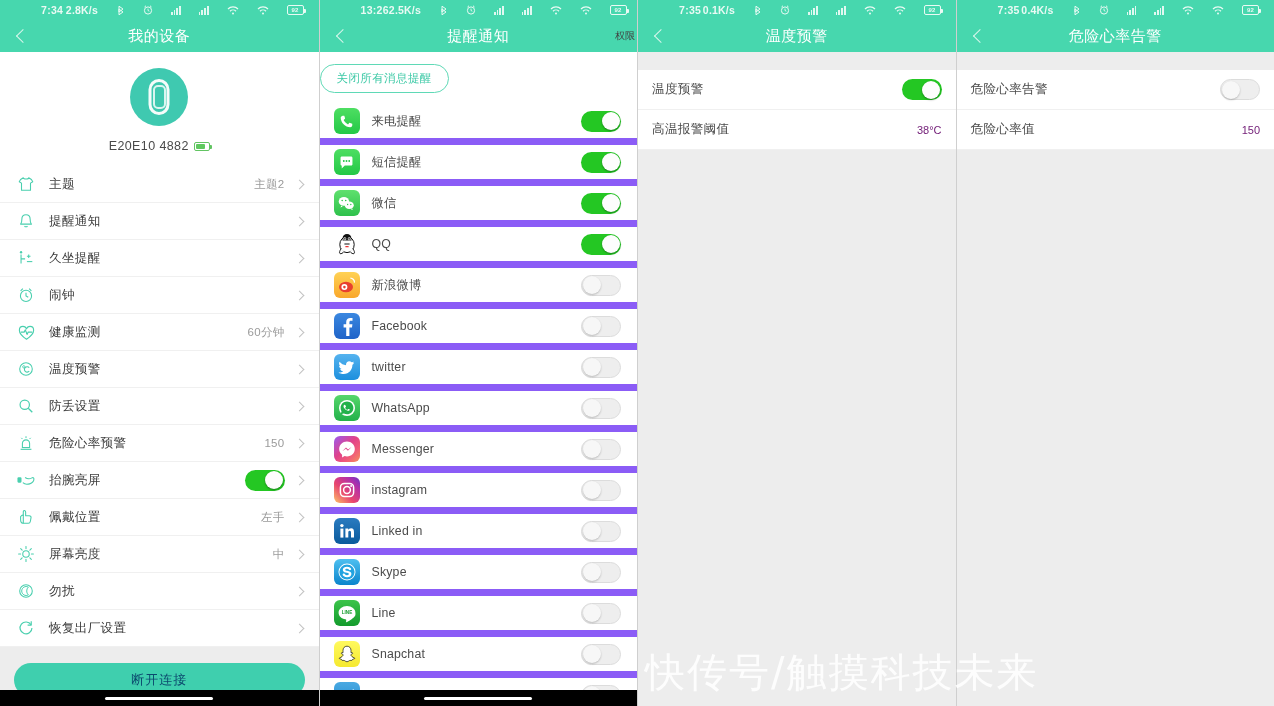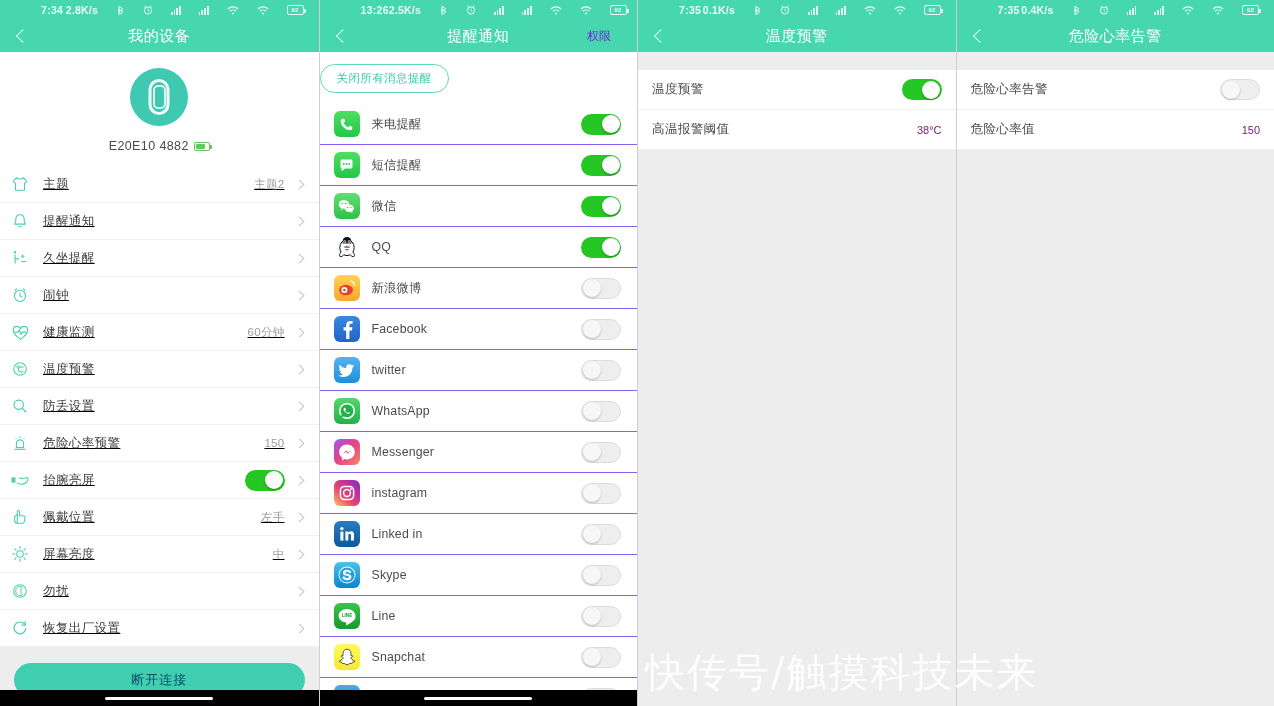--- a/index.html
+++ b/index.html
@@ -59,22 +59,22 @@
   }
   .nav-back:before {
     content:""; position:absolute; left:6px; top:3.5px;
     width: 9px; height: 9px; border-left: 1.6px solid #d9f6ec; border-bottom: 1.6px solid #d9f6ec;
     transform: rotate(45deg);
   }
   .nav-title {
     width: 100%; text-align: center; font-size: 15px; color: #fff; letter-spacing: .5px;
   }
   .nav-right {
-    position:absolute; right: 26px; top:50%; transform: translateY(-50%);
-    font-size: 12px; color:#6d28d9;
+    position:absolute; right: 2px; top:50%; transform: translateY(-50%);
+    font-size: 10px; color:#404040;
   }
 
   
   .dev-head { background: #fff; padding: 16px 0 12px; text-align: center; }
   .avatar {
     width: 58px; height: 58px; border-radius: 50%; background: #3fc9b0;
     margin: 0 auto 10px; position: relative;
   }
   .avatar .band {
     position:absolute; left:50%; top:50%; transform: translate(-50%,-50%);
@@ -89,24 +89,23 @@
   .dev-batt {
     width: 16px; height: 9px; border: 1px solid #62c462; border-radius: 2px; position:relative;
     padding:1px;
   }
   .dev-batt span { display:block; height:100%; width:80%; background:#5ec95e; border-radius:1px;}
   .dev-batt:after{content:""; position:absolute; right:-3px; top:2.6px; width:1.8px;height:3.5px;background:#62c462;border-radius:0 1px 1px 0;}
 
   .list { background: #fff; }
   .row {
     display: flex; align-items: center; height: 37px;
-    padding: 0 12px 0 10px;
+    padding: 0 12px 0 16px;
     border-bottom: 1px solid #f0f0f0;
     position: relative;
-    text-decoration: underline;
   }
   .row .ic {
     width: 20px; height: 20px; margin-right: 13px; flex: 0 0 20px;
     display: flex; align-items: center; justify-content: center;
     color: #49cfae;
   }
   .row .lbl { font-size: 12.6px; color: #3a3a3a; letter-spacing: .3px; }
   .row .val { margin-left: auto; font-size: 11.5px; color: #9a9a9a; letter-spacing:.3px; }
   .chev {
     width: 14px; height: 14px; margin-left: 8px; position: relative; flex: 0 0 14px;
@@ -136,21 +135,21 @@
 
   
   .notif-top { background: #fff; padding: 12px 0 11px; display:flex; }
   .btn-outline {
     border: 1px solid #5fd9b6; border-radius: 15px;
     padding: 6px 16px; font-size: 11.5px; color: #3cc9a6; letter-spacing: .4px;
     background: #fff;
   }
   .arow {
     display: flex; align-items: center; height: 41px;
-    padding: 0 16px 0 14px; border-bottom: 1px solid #8b5cf6; background: #fff;
+    padding: 0 16px 0 14px; border-bottom: 7px solid #8b5cf6; background: #fff;
   }
   .aicon {
     width: 26px; height: 26px; border-radius: 6px; flex: 0 0 26px; margin-right: 12px;
     display: flex; align-items: center; justify-content: center;
     color: #fff; font-size: 14px; font-weight: 700; overflow: hidden; position: relative;
   }
   .arow .lbl { font-size: 12.3px; color: #4b4b4b; letter-spacing: .2px; }
 
   
   .gap { height: 18px; background: #ededed; }

